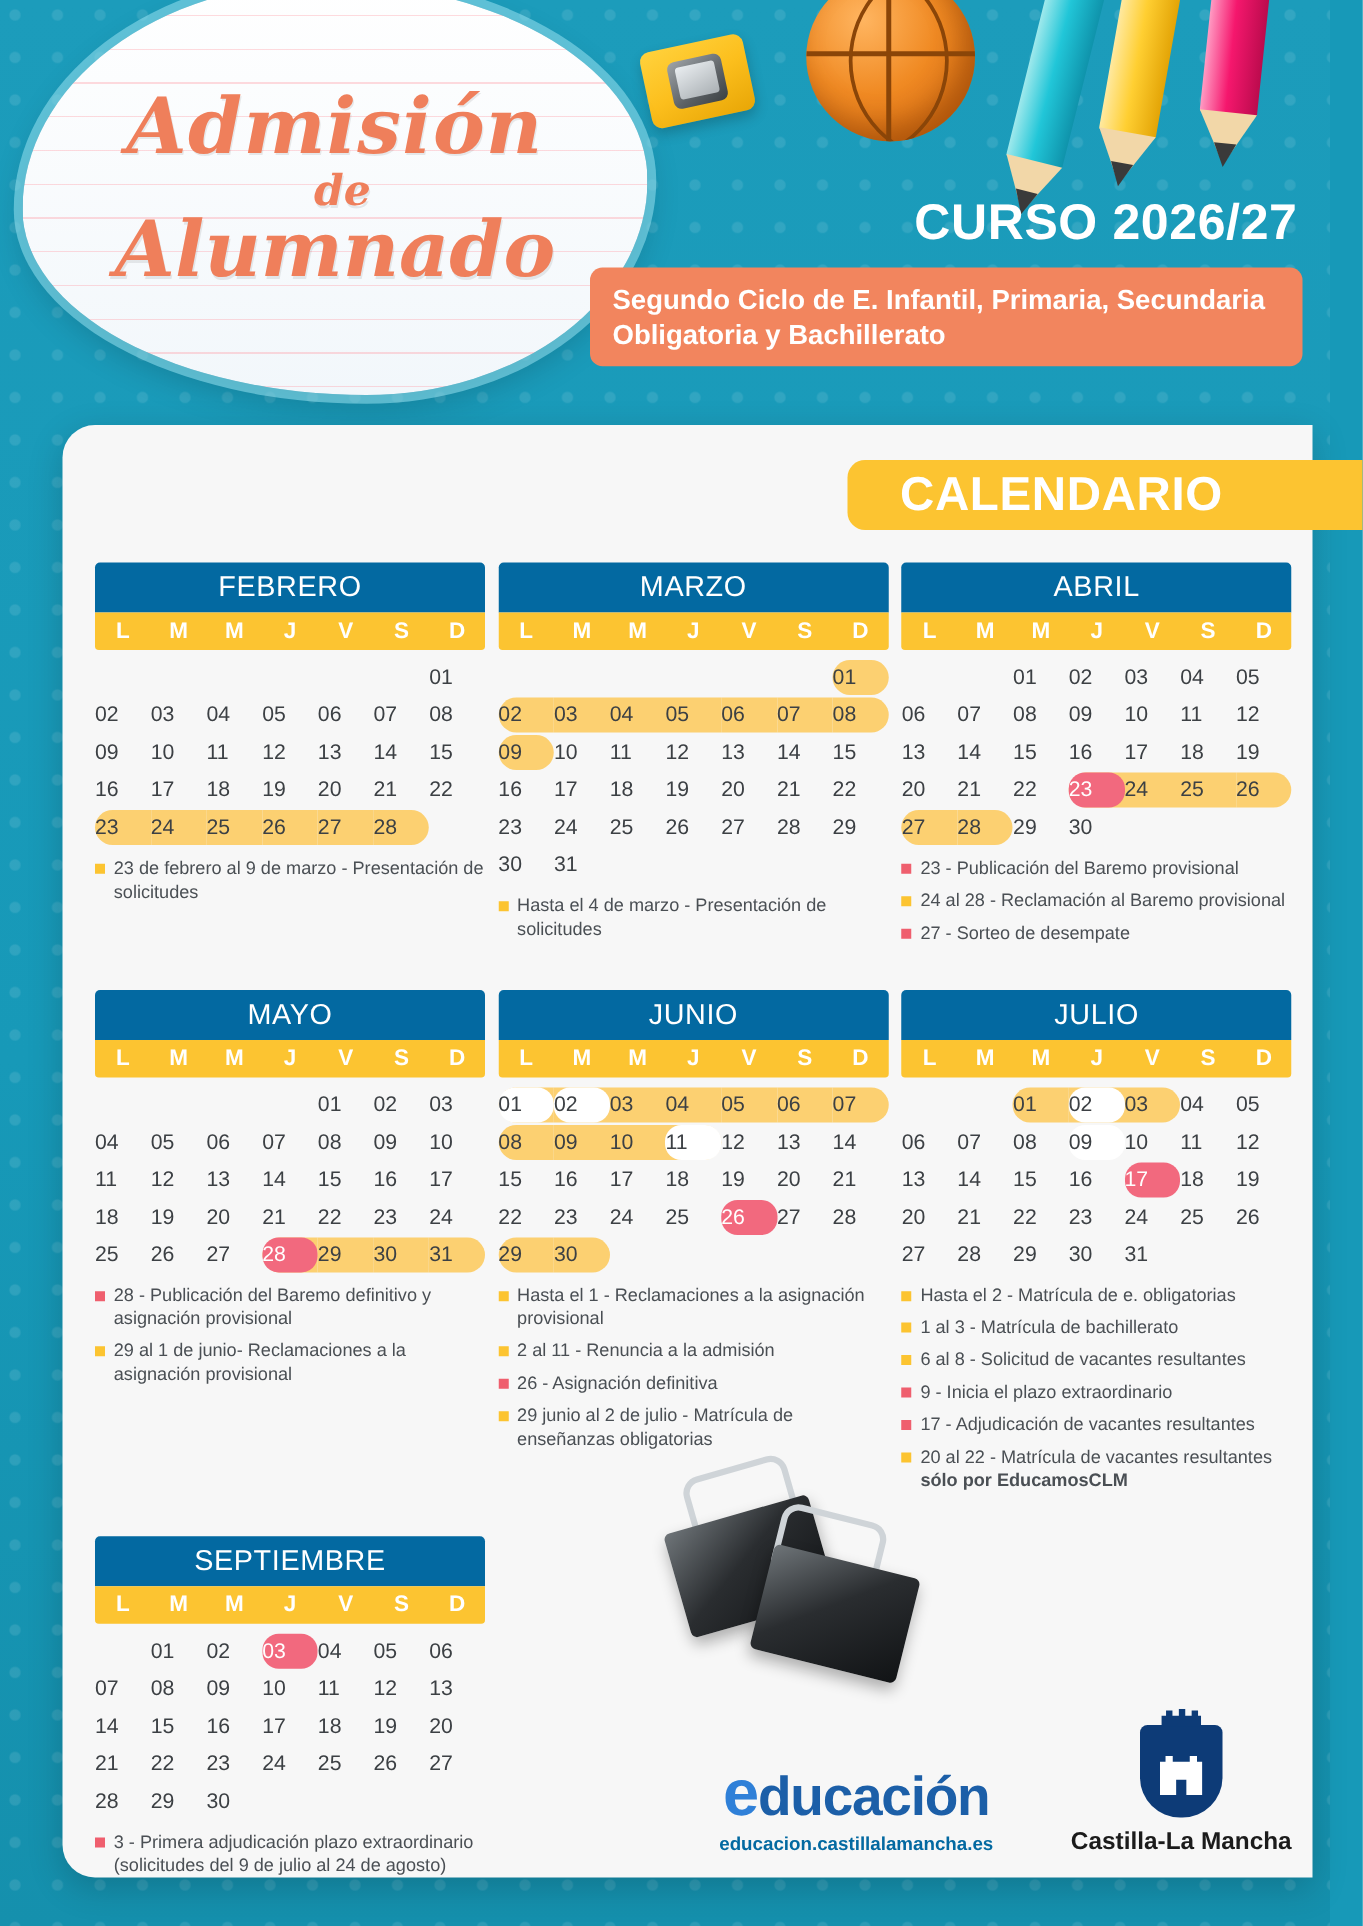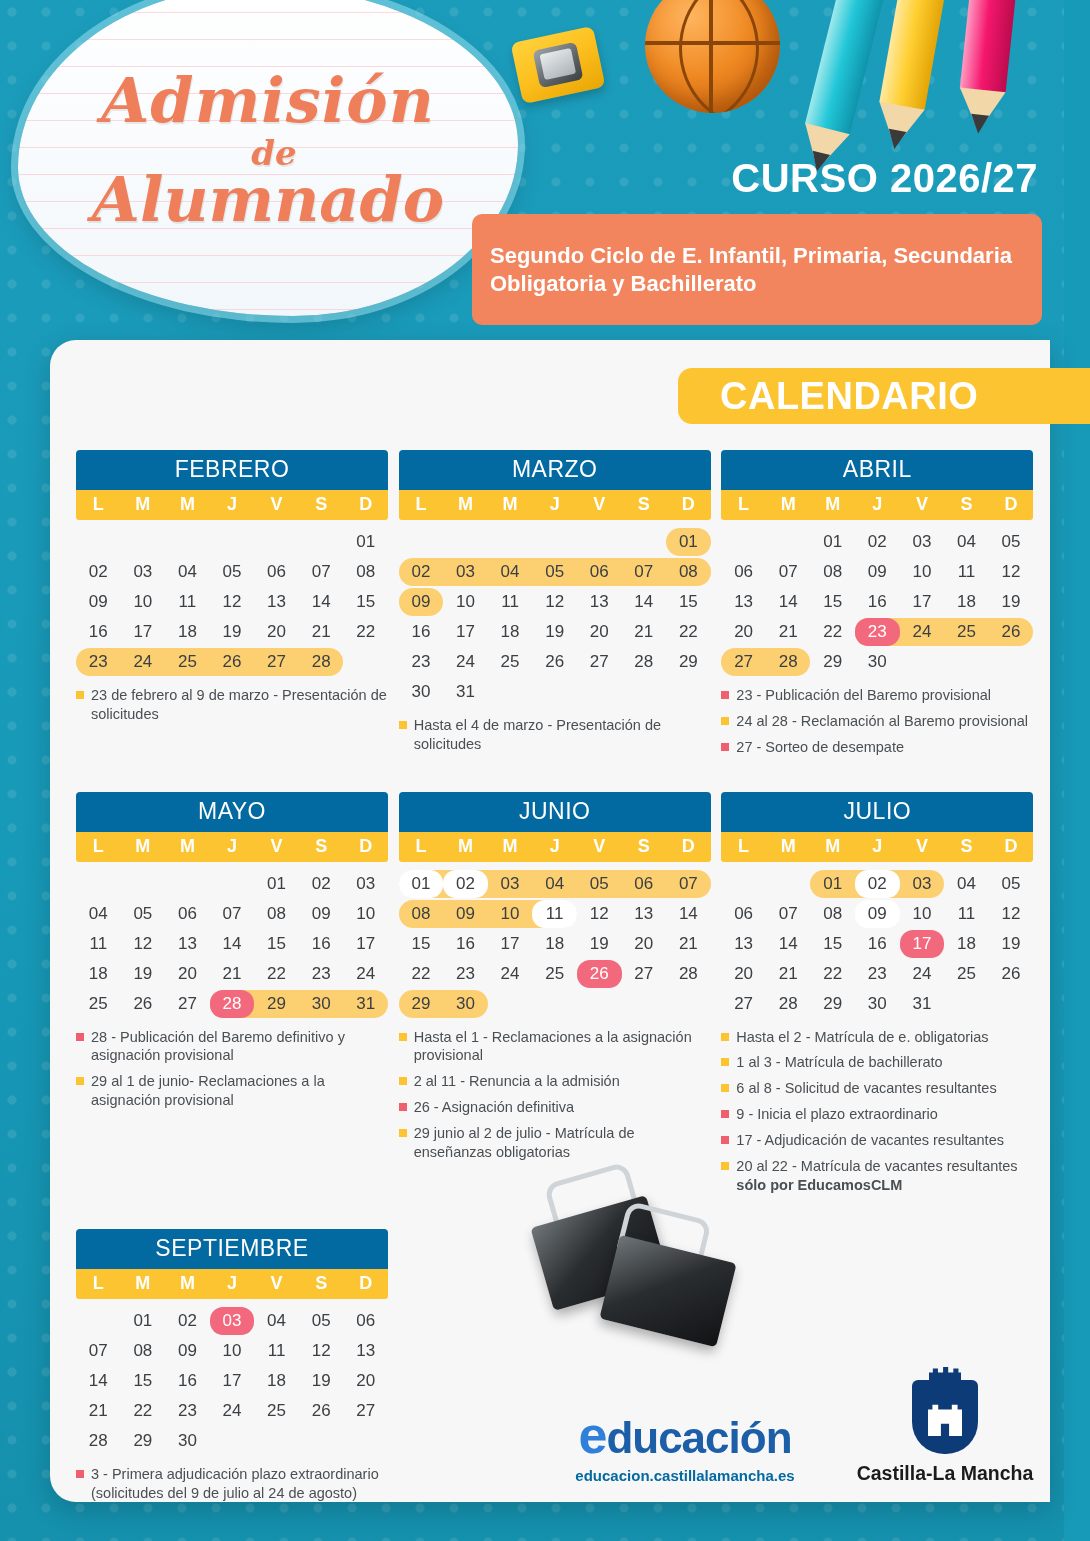--- a/index.html
+++ b/index.html
@@ -103,21 +103,21 @@
 
   
   .curso {
     position: absolute; right: 26px; top: 156px;
     color: #fff; font-size: 40px; font-weight: bold; letter-spacing: .5px;
     text-align: right; width: 560px;
   }
   .sub-banner {
     position: absolute; right: 22px; top: 214px; width: 570px;
     background: #f2855e; color: #fff;
-    border-radius: 10px; padding: 28px 18px;
+    border-radius: 10px; padding: 12px 18px;
     font-size: 22px; font-weight: bold; line-height: 1.25;
   }
 
   
   .sheet {
     position: absolute; left: 50px; top: 340px; width: 1000px; height: 1162px;
     background: #f7f7f7; border-radius: 26px 0 0 26px;
     box-shadow: 0 8px 28px rgba(0,0,0,.18);
   }
   .calendario-tab {
@@ -139,21 +139,21 @@
     letter-spacing: .5px;
   }
   .m-dow {
     background: #fcc431; color: #fff; font-weight: bold;
     display: grid; grid-template-columns: repeat(7, 1fr);
     font-size: 18px; text-align: center; padding: 4px 0 5px; border-radius: 0 0 3px 3px;
   }
   .m-days {
     display: grid; grid-template-columns: repeat(7, 1fr);
     row-gap: 2px; margin-top: 8px;
-    font-size: 17px; color: #3c4044; text-align: center;
+    font-size: 17px; color: #3c4044; 
   }
   .m-days .cell {
     position: relative; height: 28px; line-height: 28px;
   }
   .m-days .cell span {
     position: relative; z-index: 2; display: inline-block; width: 100%;
   }
   .hl-yellow { background: #fcd071; }
   .hl-yellow-l { border-radius: 14px 0 0 14px; }
   .hl-yellow-r { border-radius: 0 14px 14px 0; }

